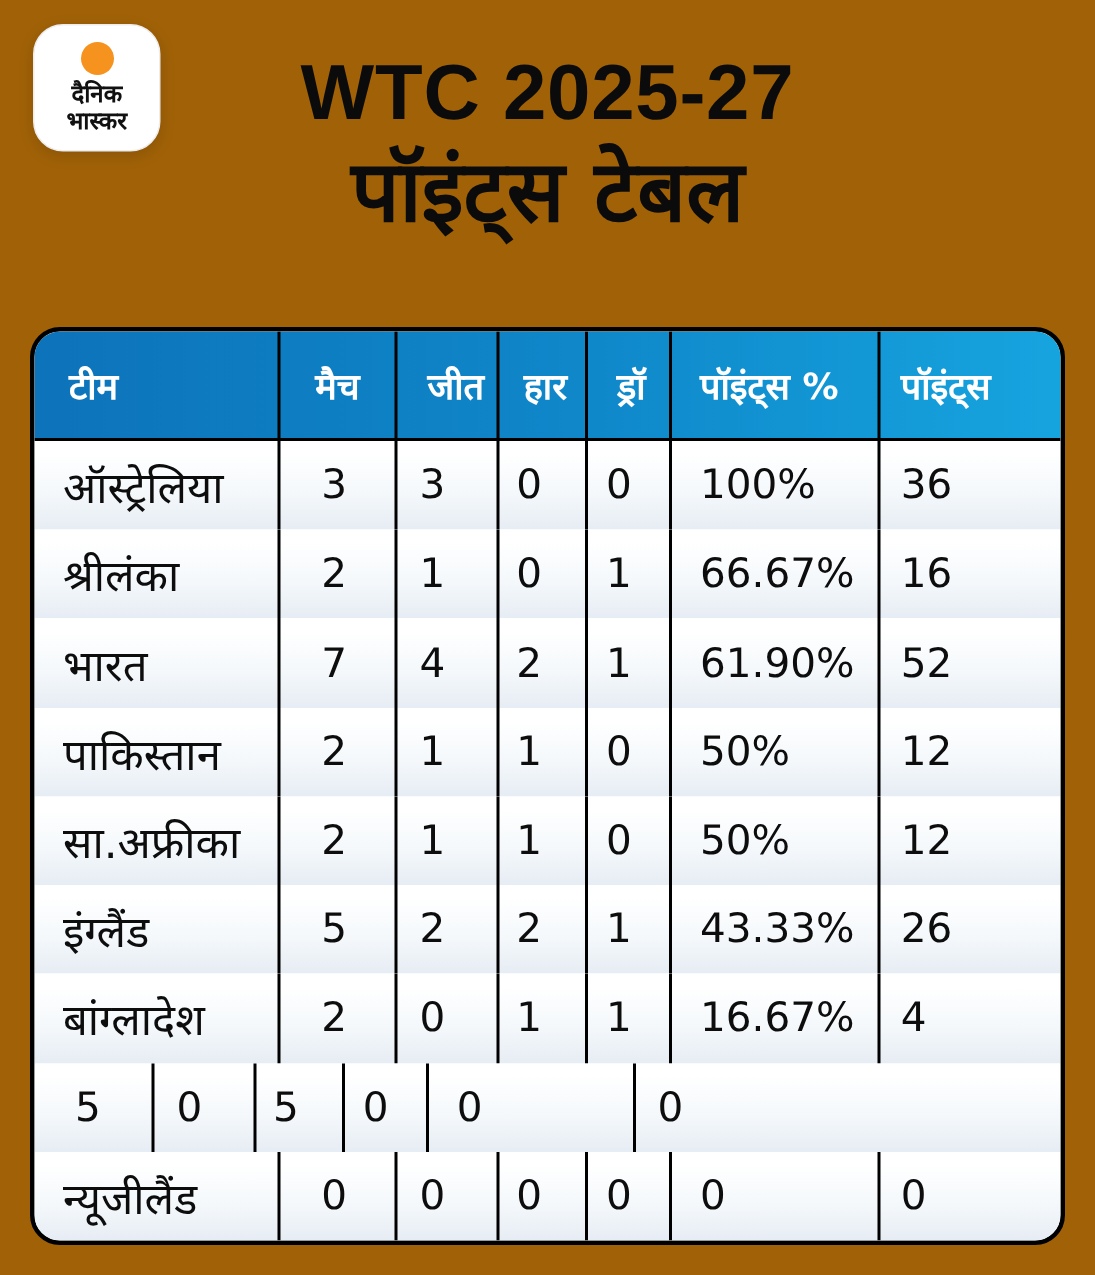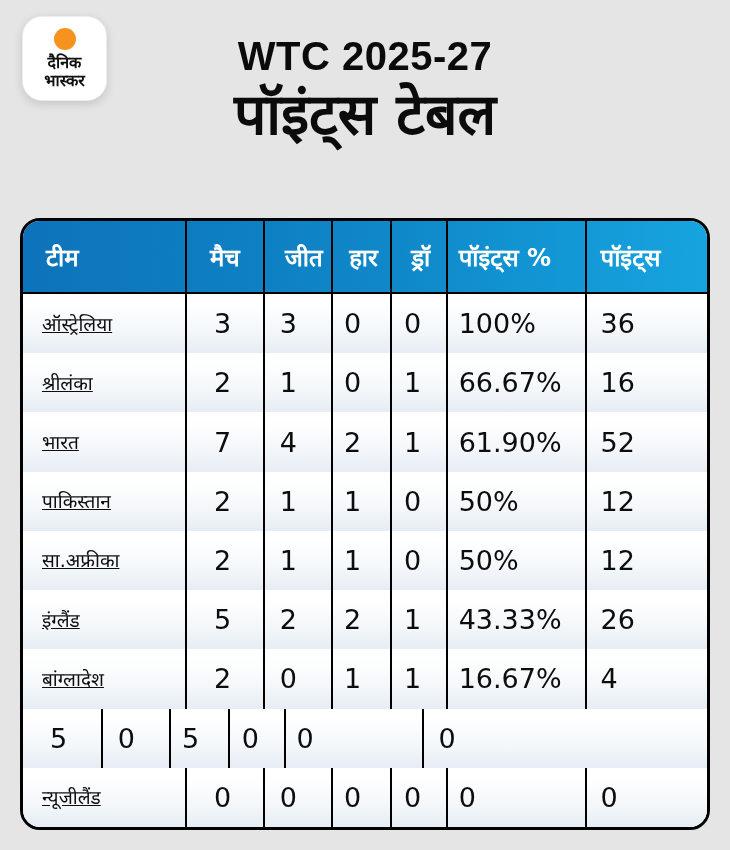--- a/index.html
+++ b/index.html
@@ -1,21 +1,21 @@
 <!DOCTYPE html>
 <html style="--header-grad-start: #0d73ba; --header-grad-end: #16a4df; --table-border: #000000; --row-grad-end: #e7edf4; --logo-dot: #f6921e;"><head>
 <meta charset="utf-8">
 <style>
   * { margin: 0; padding: 0; box-sizing: border-box; }
   html, body { background: #ffffff; }
   .page {
     position: relative;
     width: 730px;
     height: 850px;
-    background: #e5e5e5;
+    background: #a16207;
     overflow: hidden;
     font-family: "Liberation Sans", "DejaVu Sans", sans-serif;
   }
 
   
   .logo {
     position: absolute;
     left: 22px; top: 16px;
     width: 85px; height: 85px;
     background: #ffffff;
@@ -41,21 +41,21 @@
   
   .title-block {
     position: absolute;
     top: 33px; left: 0;
     width: 100%;
     text-align: center;
     color: #0b0b0b;
     white-space: nowrap;
   }
   .main-title {
-    font-size: 40px;
+    font-size: 52px;
     font-weight: 700;
     line-height: 1.15;
     letter-spacing: 0.5px;
   }
   .sub-title {
     font-family: "DejaVu Sans", sans-serif;
     font-size: 57px;
     font-weight: 700;
     line-height: 1.12;
     margin-top: 4px;
@@ -102,30 +102,30 @@
     white-space: nowrap;
     overflow: hidden;
   }
   .cell + .cell { border-left: 2px solid var(--table-border, #000000); }
 
   .c-team  { flex: 0 0 23.70%; padding-left: 19px; }
   .c-match { flex: 0 0 11.35%; padding-left: 27px; }
   .c-win   { flex: 0 0 10.00%; padding-left: 15px; }
   .c-loss  { flex: 0 0  8.60%; padding-left: 11px; }
   .c-draw  { flex: 0 0  8.15%; padding-left: 12px; }
-  .c-pct   { flex: 0 0 20.30%; padding-left: 11px; }
+  .c-pct   { flex: 0 0 20.30%; padding-left: 19px; }
   .c-pts   { flex: 1 1 auto;   padding-left: 14px; }
 
   .thead .c-team  { padding-left: 23px; }
   .thead .c-match { padding-left: 0; justify-content: center; }
   .thead .c-win   { padding-left: 12px; justify-content: center; }
   .thead .c-loss  { padding-left: 4px; justify-content: center; }
   .thead .c-draw  { padding-left: 4px; justify-content: center; }
 
-  .trow .c-team { font-size: 19px; text-decoration: underline; }
+  .trow .c-team { font-size: 29px; }
 </style>
 </head>
 <body>
 
 <div class="page">
 
   <div class="logo">
     <div class="logo-dot"></div>
     <div class="logo-line">दैनिक</div>
     <div class="logo-line">भास्कर</div>

